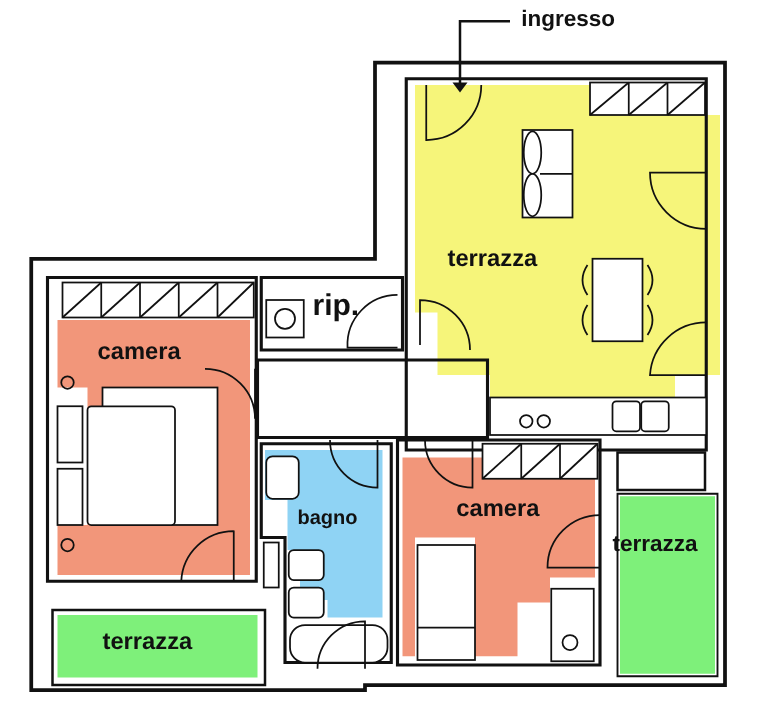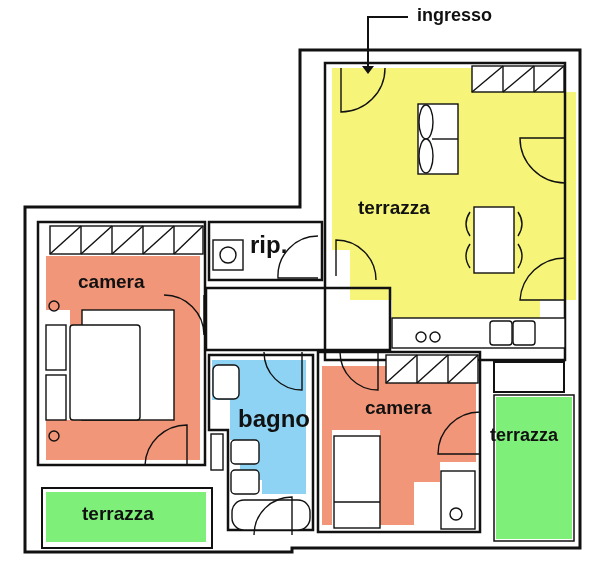--- a/index.html
+++ b/index.html
@@ -139,17 +139,17 @@
   <g>
     <polyline class="wall" style="stroke-width:2" points="408,17 368,17 368,70"></polyline>
     <polygon points="362,66 374,66 368,74" fill="#111"></polygon>
   </g>
 </svg>
 
 <div class="lbl" style="left:417px;top:6px;font-size:18px;">ingresso</div>
 <div class="lbl" style="left:358px;top:198px;font-size:19px;">terrazza</div>
 <div class="lbl" style="left:78px;top:272px;font-size:19px;">camera</div>
 <div class="lbl" style="left:250px;top:233px;font-size:24px;">rip.</div>
-<div class="lbl" style="left:238px;top:407px;font-size:24px;">bagno</div>
+<div class="lbl" style="left:238px;top:407px;font-size:16px;">bagno</div>
 <div class="lbl" style="left:365px;top:398px;font-size:19px;">camera</div>
 <div class="lbl" style="left:82px;top:504px;font-size:19px;">terrazza</div>
 <div class="lbl" style="left:490px;top:426px;font-size:18px;">terrazza</div>
 </div>
 
 </body></html>

